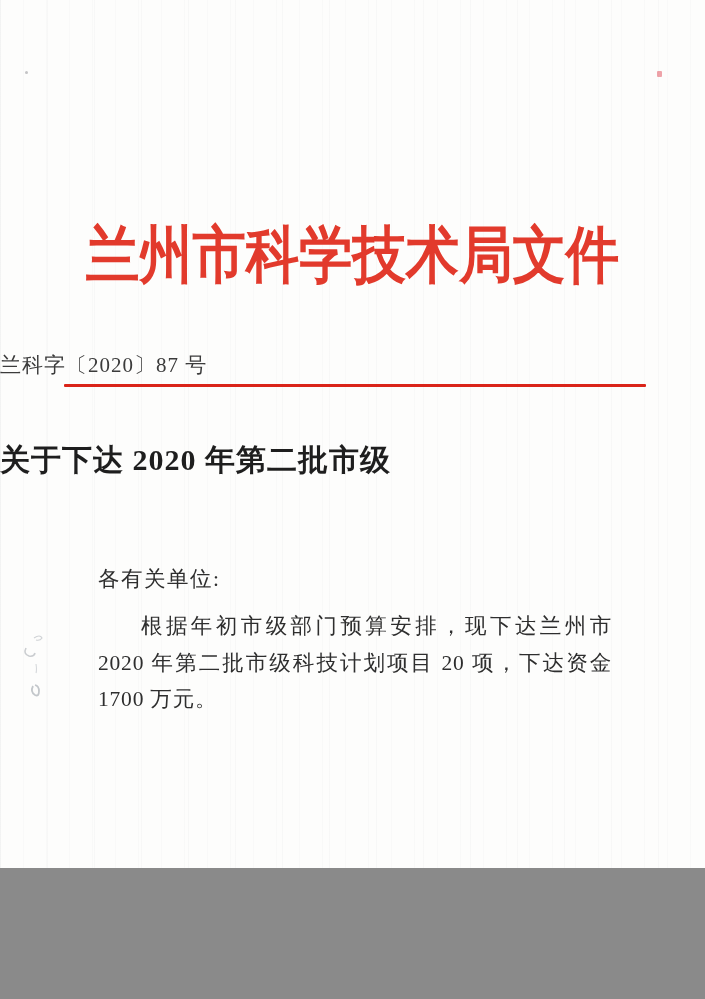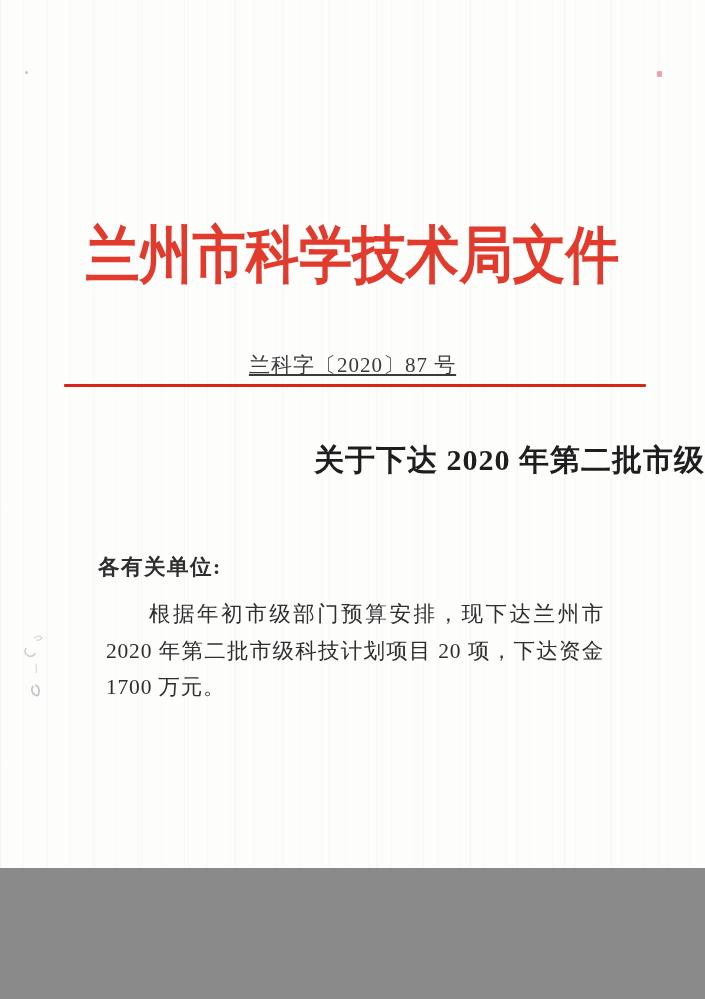--- a/index.html
+++ b/index.html
@@ -37,66 +37,63 @@
     transform: scaleX(0.86);
     transform-origin: 50% 50%;
     letter-spacing: 0px;
   }
 
   .doc-number {
     position: absolute;
     top: 351px;
     left: 0;
     width: 705px;
-    text-align: center;
     font-size: 21px;
     letter-spacing: 1px;
     color: #3b3b3b;
-    text-decoration: underline;
   }
 
   .red-rule {
     position: absolute;
     top: 384px;
     left: 64px;
     width: 582px;
     height: 3px;
     border-radius: 1px;
   }
 
   .notice-title {
     position: absolute;
     top: 441px;
     left: 0;
     width: 705px;
-    text-align: right;
+    text-align: left;
     font-weight: bold;
     font-size: 30px;
     line-height: 37px;
     color: #1e1e1e;
     letter-spacing: 1px;
   }
 
   .body-block {
     position: absolute;
     top: 545px;
     left: 98px;
     width: 514px;
     font-size: 21.5px;
     line-height: 36.3px;
     color: #2e2e2e;
     text-align: justify;
   }
   .salutation {
-    margin: 4px 0 11px 0;
+    margin: 16px 0 11px 0;
     letter-spacing: 1.5px;
-    font-weight: bold;
   }
   .para {
-    margin: 8px;
+    margin: 0;
     text-indent: 2em;
     letter-spacing: 0.8px;
   }
 
   
   .artifact { position: absolute; pointer-events: none; }
   .a-red-speck { top: 71px; left: 657px; width: 5px; height: 6px;
     background: rgba(225,90,100,0.55); border-radius: 1px; }
   .a-gray-dot1 { top: 71px; left: 25px; width: 3px; height: 3px;
     background: rgba(90,90,95,0.35); border-radius: 50%; }

